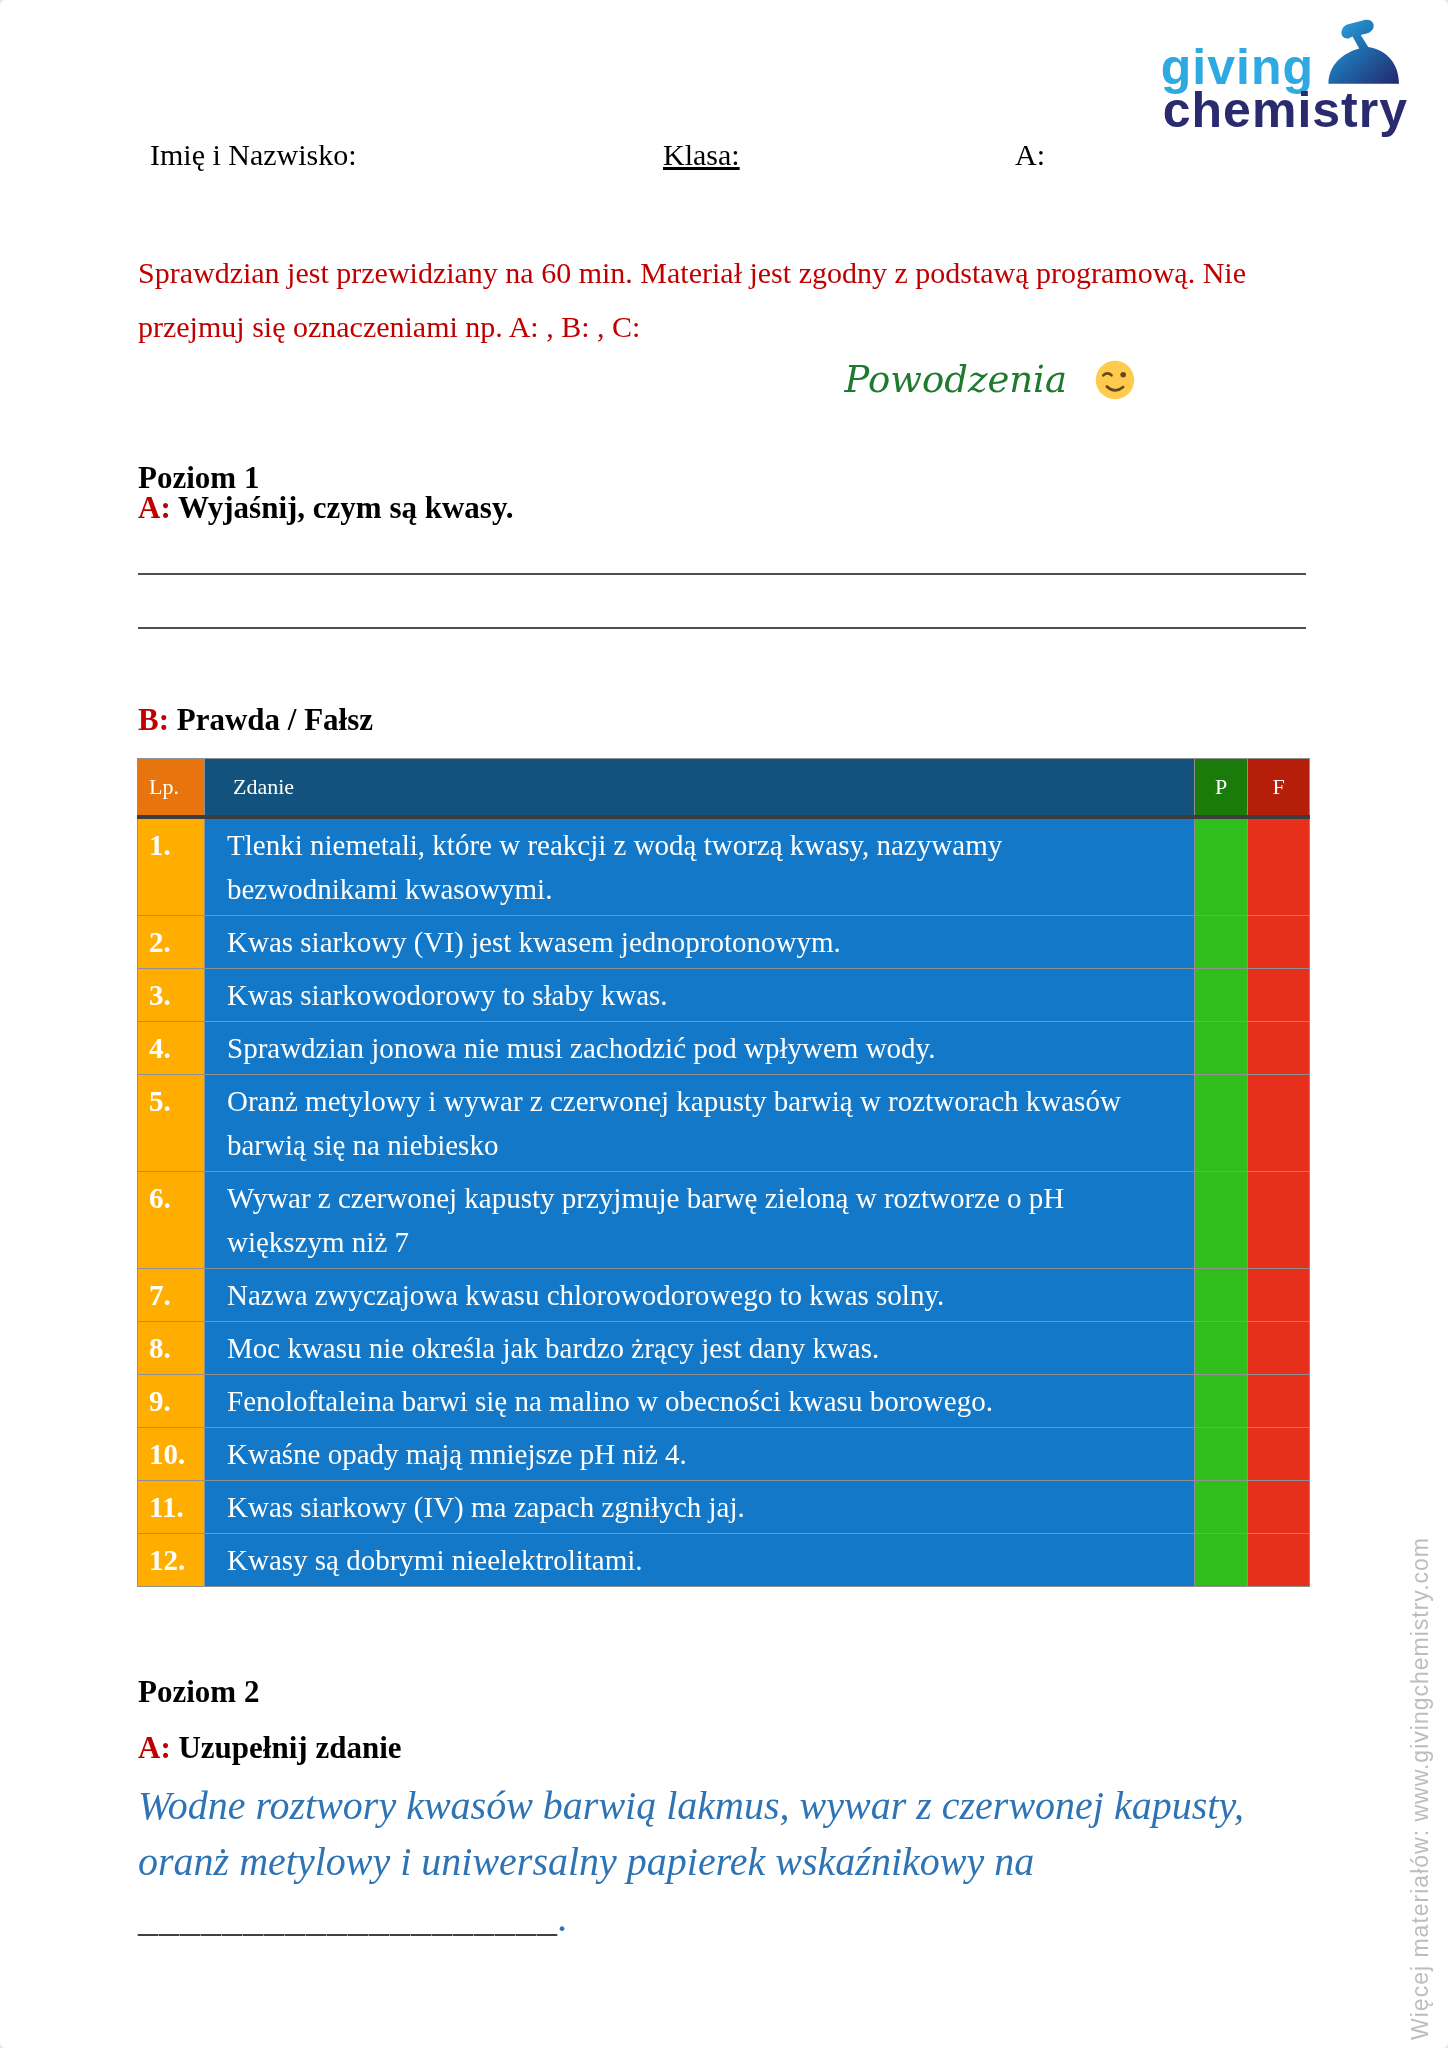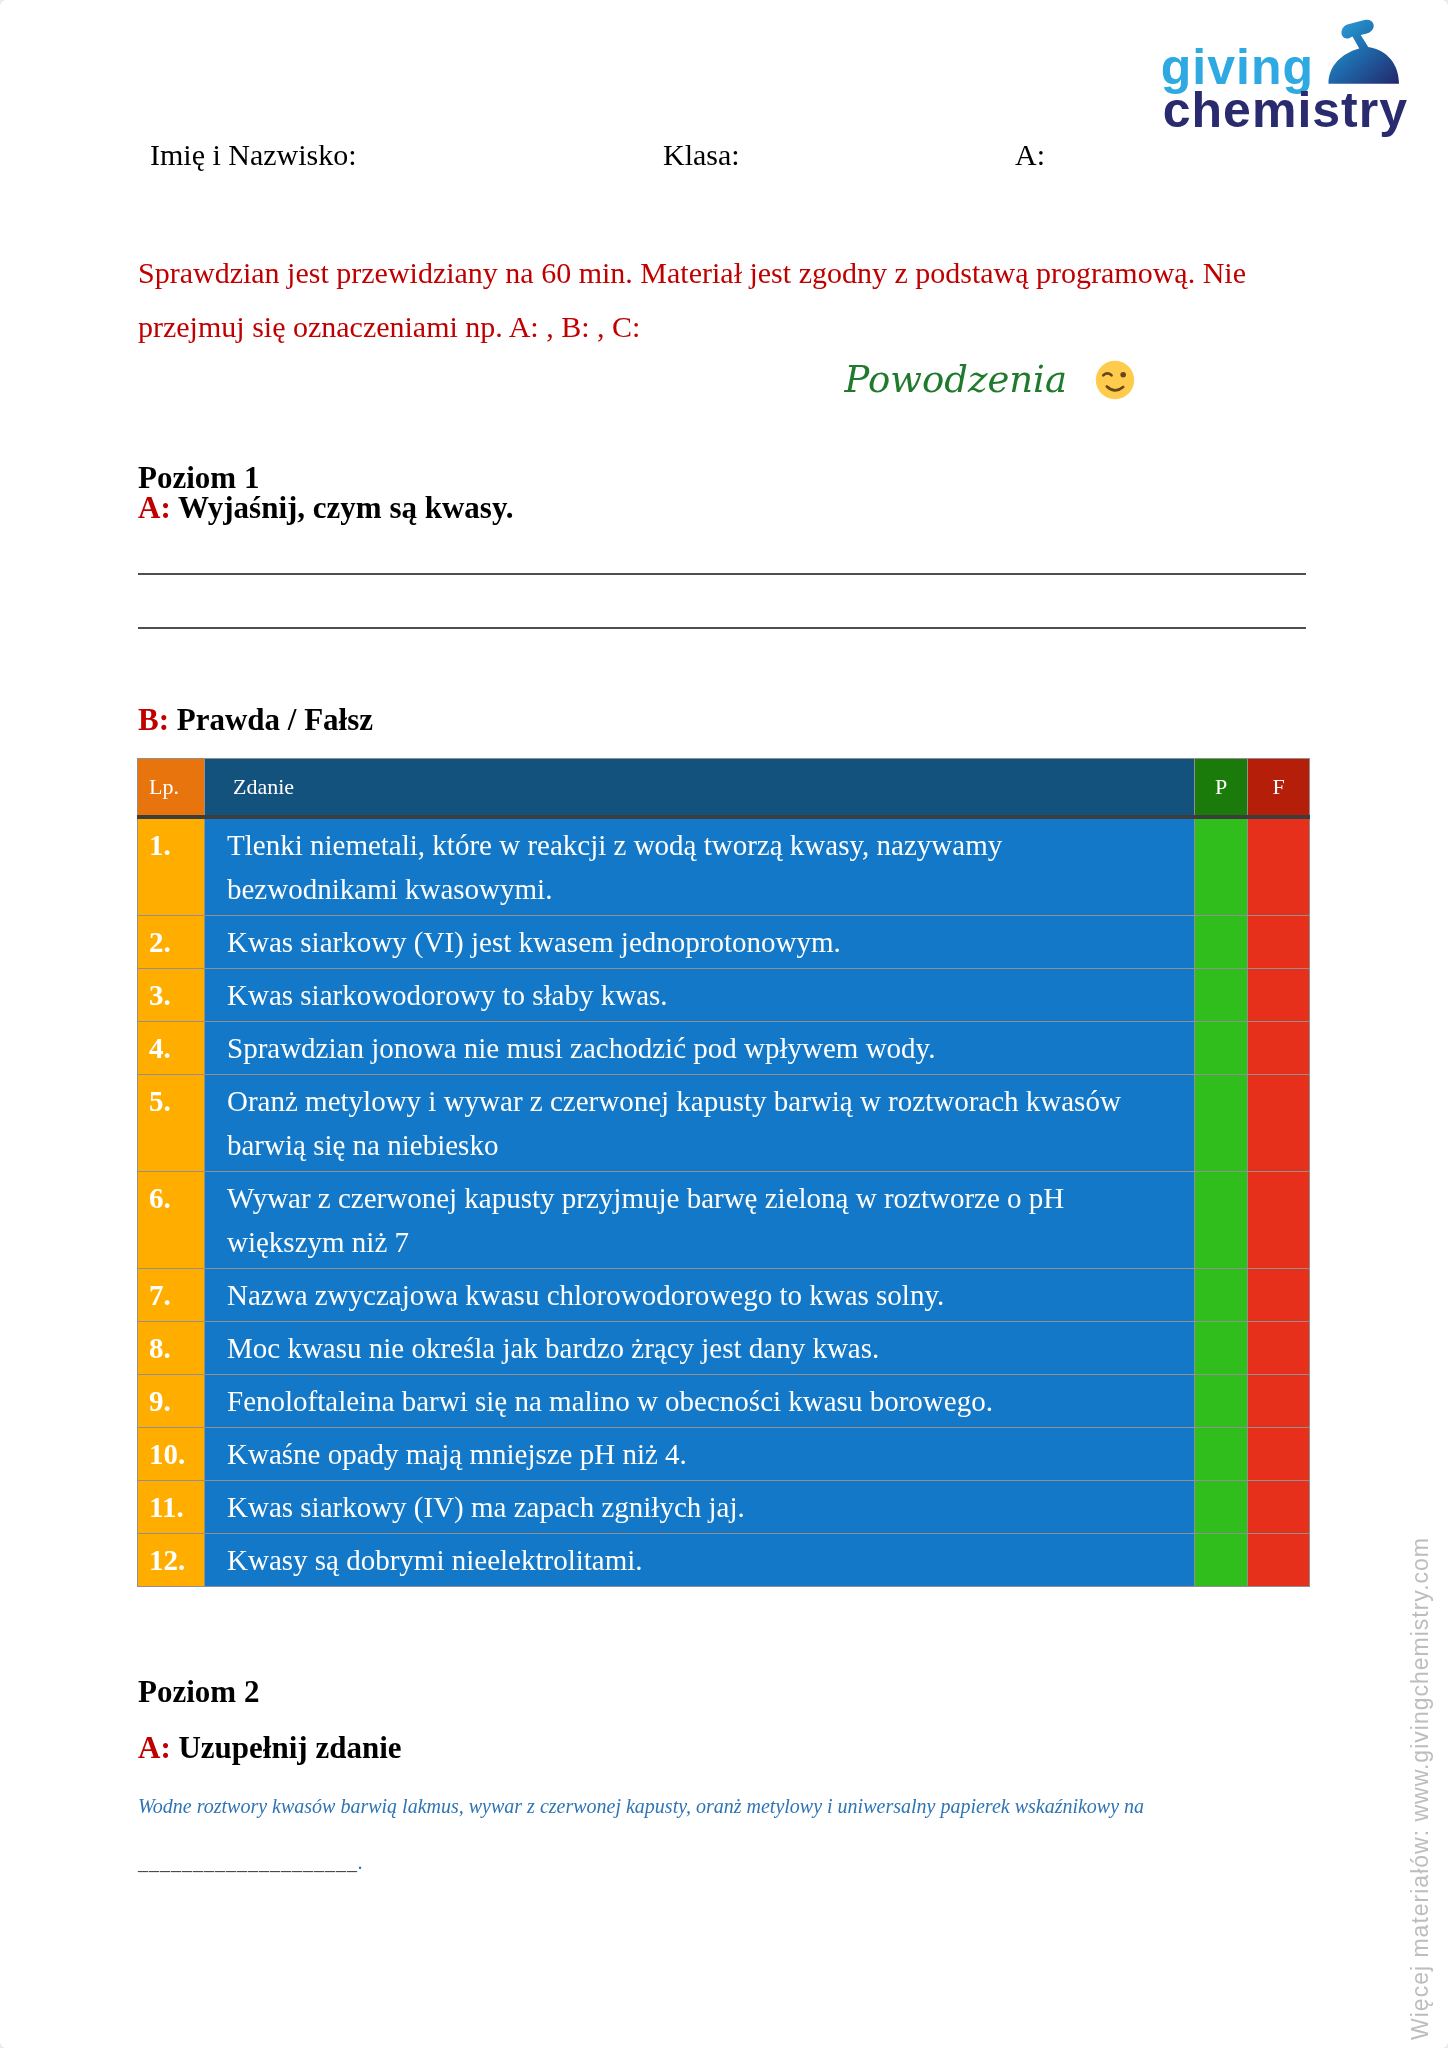--- a/index.html
+++ b/index.html
@@ -13,21 +13,21 @@
   .logo { position:absolute; top:16px; right:40px; text-align:right;
           font-family:"Liberation Sans", sans-serif; font-weight:bold; }
   .logo-row1 { display:flex; align-items:flex-end; justify-content:flex-end; }
   .logo-giving { font-size:50px; line-height:46px; color:#2FA9E1; letter-spacing:1px; }
   .logo-flask { width:90px; height:74px; margin-left:4px; }
   .logo-chem { font-size:50px; line-height:48px; color:#2A2A6E; margin-top:-4px; letter-spacing:1px;margin-left:16px; }
 
   
   .fields { position:absolute; top:138px; left:138px; width:1170px; height:40px; font-size:30px; }
   .f-name  { position:absolute; left:12px;text-align:right; }
-  .f-class { position:absolute; left:525px; }
+  .f-class { position:absolute; left:525px;text-decoration:underline; }
   .f-group { position:absolute; left:877px; }
 
   
   .intro { position:absolute; top:246px; left:138px; width:1170px;
            font-size:30px; line-height:54px; color:#C00000; }
 
   
   .goodluck { position:absolute; top:358px; right:312px; display:flex; align-items:center; gap:27px;
               font-family:"DejaVu Serif", serif; font-style:italic; font-size:37px; color:#1F7A2E; }
   .wink { width:42px; height:42px; }
@@ -57,21 +57,21 @@
   .th-f  { background:#B51E09; text-align:center; }
   .td-num { background:#FFAE00; font-weight:bold; vertical-align:top;
             padding:4px 0 4px 11px; line-height:44px; }
   .td-zd  { background:#1478C8; vertical-align:top;
             padding:4px 40px 4px 22px; line-height:44px; }
   .td-p   { background:#2FBE1B; }
   .td-f   { background:#E6301C; }
 
   
   .fill { position:absolute; top:1778px; left:138px; width:1170px;
-          font-size:20px; font-style:italic; color:#2E74B5; line-height:56px; }
+          font-size:40px; font-style:italic; color:#2E74B5; line-height:56px; }
   .blank { color:#404040; letter-spacing:1px; }
 
   
   .watermark { position:absolute; right:14px; bottom:8px;
                writing-mode:vertical-rl; transform:rotate(180deg);
                font-family:"Liberation Sans", sans-serif; font-size:23px;
                color:#BDBDBD; letter-spacing:1px; }
 </style>
 </head>
 <body>

